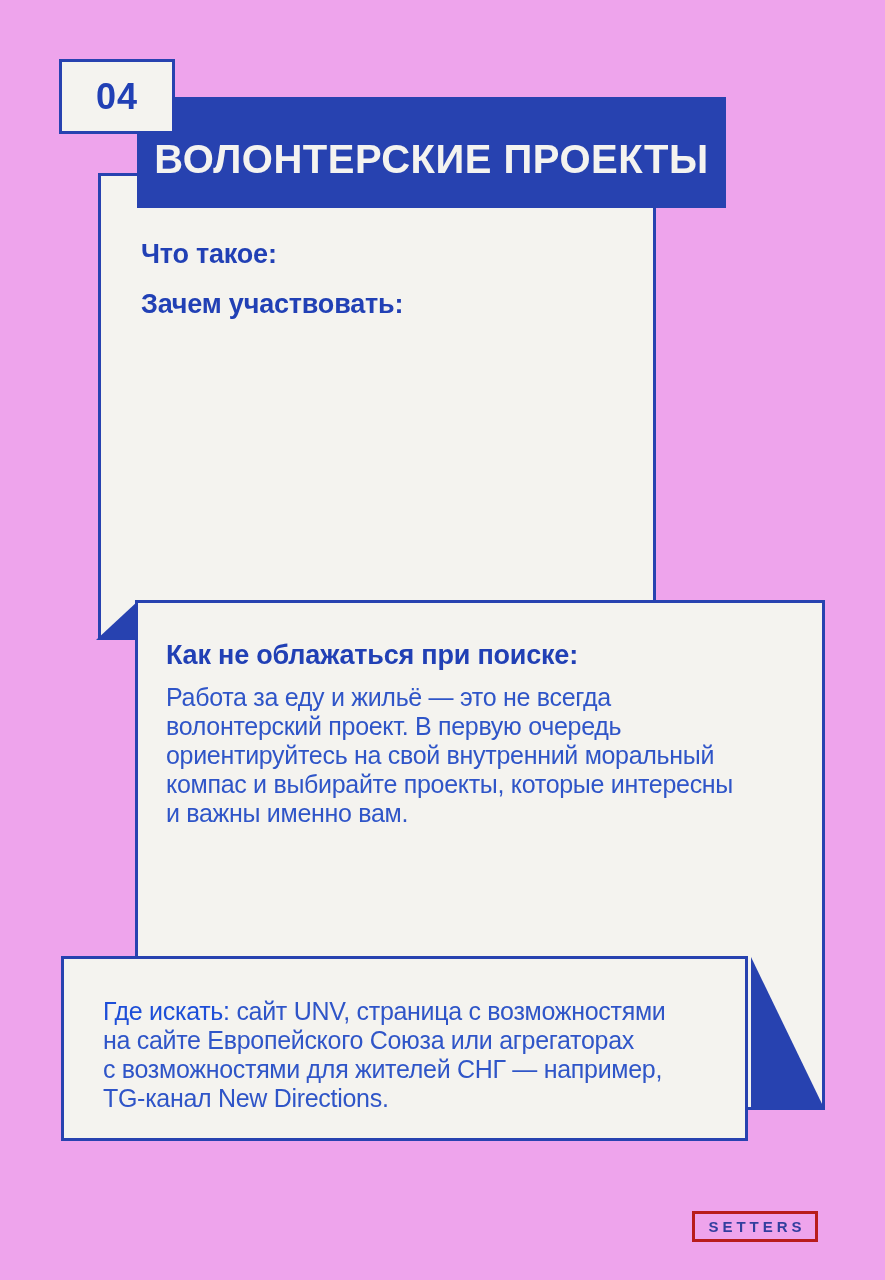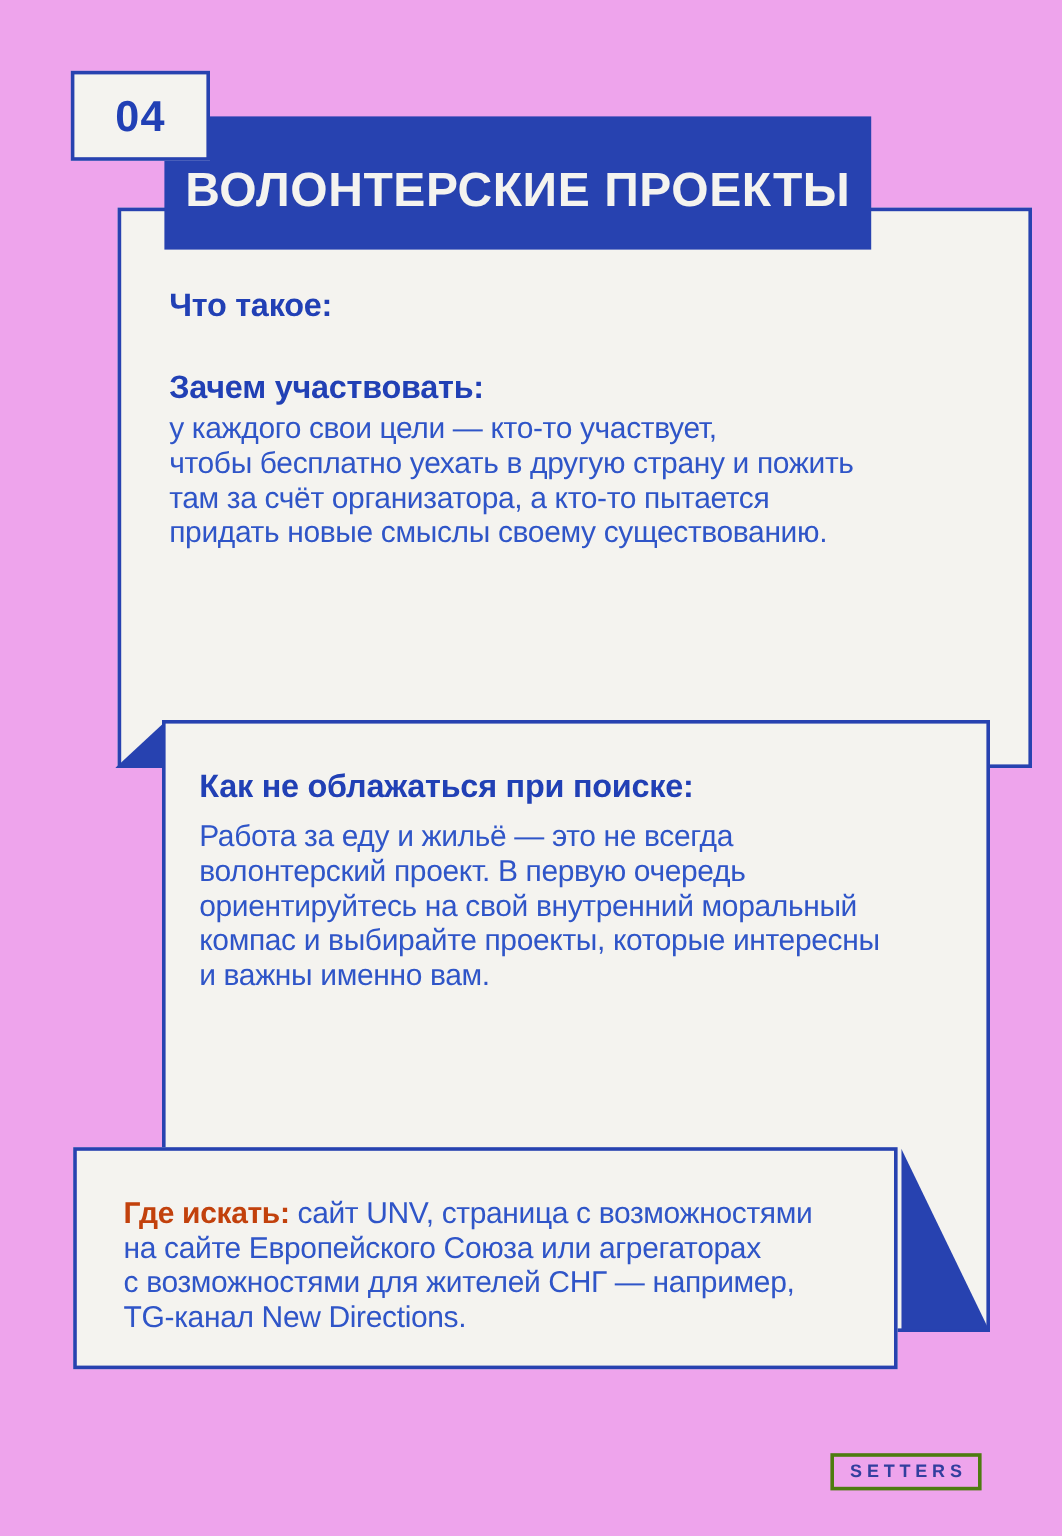--- a/index.html
+++ b/index.html
@@ -9,83 +9,79 @@
     background:#eea4ec;
   }
   #poster{
     position:relative;width:885px;height:1280px;overflow:hidden;
     background:#eea4ec;
   }
   .card{
     position:absolute;box-sizing:border-box;
     background:#f4f3ef;border:3px solid #2742b0;
   }
-  .card1{left:98px;top:173px;width:762px;height:467px;z-index:1;padding:62px 18px 0 40px;}
+  .card1{left:98px;top:173px;width:558px;height:467px;z-index:1;padding:62px 18px 0 40px;}
   .card2{left:135px;top:600px;width:690px;height:510px;z-index:2;padding:36px 18px 0 28px;}
   .card3{left:61px;top:956px;width:687px;height:185px;z-index:4;padding:34px 18px 0 39px;}
   .banner{
     position:absolute;left:137px;top:97px;width:589px;height:111px;z-index:6;
     background:#2742b0;display:flex;align-items:center;justify-content:center;
   }
   .banner-title{
     color:#f4f3ef;font-weight:700;font-size:40px;letter-spacing:0.5px;white-space:nowrap;margin-top:14px;
   }
   .badge{
     position:absolute;left:59px;top:59px;width:116px;height:75px;z-index:7;
     box-sizing:border-box;background:#f4f3ef;border:3px solid #2742b0;
     display:flex;align-items:center;justify-content:center;
   }
   .badge-number{color:#2140b5;font-weight:700;font-size:36px;letter-spacing:1px;}
   .h{
     margin:0;color:#2140b5;font-weight:700;font-size:27px;line-height:32px;
     letter-spacing:-0.2px;
   }
-  .h-gap{margin-top:37px;}
+  .h-gap{margin-top:18px;}
   .p{
     margin:4px 0 0 0;color:#2f55c8;font-weight:400;font-size:25px;line-height:29px;
     letter-spacing:-0.3px;white-space:pre-line;
   }
   .p-gap{margin-top:12px;}
-  .p .label{color:#c2410c;font-weight:700;}
+  .p .label{color:#1d4ed8;font-weight:400;}
   .fold{position:absolute;background:#2742b0;}
   .fold1{
     left:96px;top:601px;width:42px;height:39px;z-index:1;
     clip-path:polygon(0 100%,100% 0,100% 100%);
   }
   .fold2{
     left:751px;top:957px;width:73px;height:151px;z-index:5;
     clip-path:polygon(0 0,100% 100%,0 100%);
   }
   .logo{
     position:absolute;left:692px;top:1211px;width:126px;height:31px;z-index:8;
-    box-sizing:border-box;border:3px solid #4d7c0f;
+    box-sizing:border-box;border:3px solid #b91c1c;
     display:flex;align-items:center;justify-content:center;text-align:right;
   }
   .logo-text{color:#323e9e;font-weight:700;font-size:15px;letter-spacing:4px;padding-left:4px;}
 </style>
 </head>
 <body>
 
 <div id="poster">
 
   <div class="badge">
     <span class="badge-number">04</span>
   </div>
 
   <div class="banner">
     <span class="banner-title">ВОЛОНТЕРСКИЕ ПРОЕКТЫ</span>
   </div>
 
   <section class="card card1">
     <h2 class="h">Что такое:</h2>
     <h2 class="h h-gap">Зачем участвовать:</h2>
-    <p class="p">у каждого свои цели — кто-то участвует,
-чтобы бесплатно уехать в другую страну и пожить
-там за счёт организатора, а кто-то пытается
-придать новые смыслы своему существованию.</p>
   </section>
 
   <div class="fold fold1"></div>
 
   <section class="card card2">
     <h2 class="h">Как не облажаться при поиске:</h2>
     <p class="p p-gap">Работа за еду и жильё — это не всегда
 волонтерский проект. В первую очередь
 ориентируйтесь на свой внутренний моральный
 компас и выбирайте проекты, которые интересны

